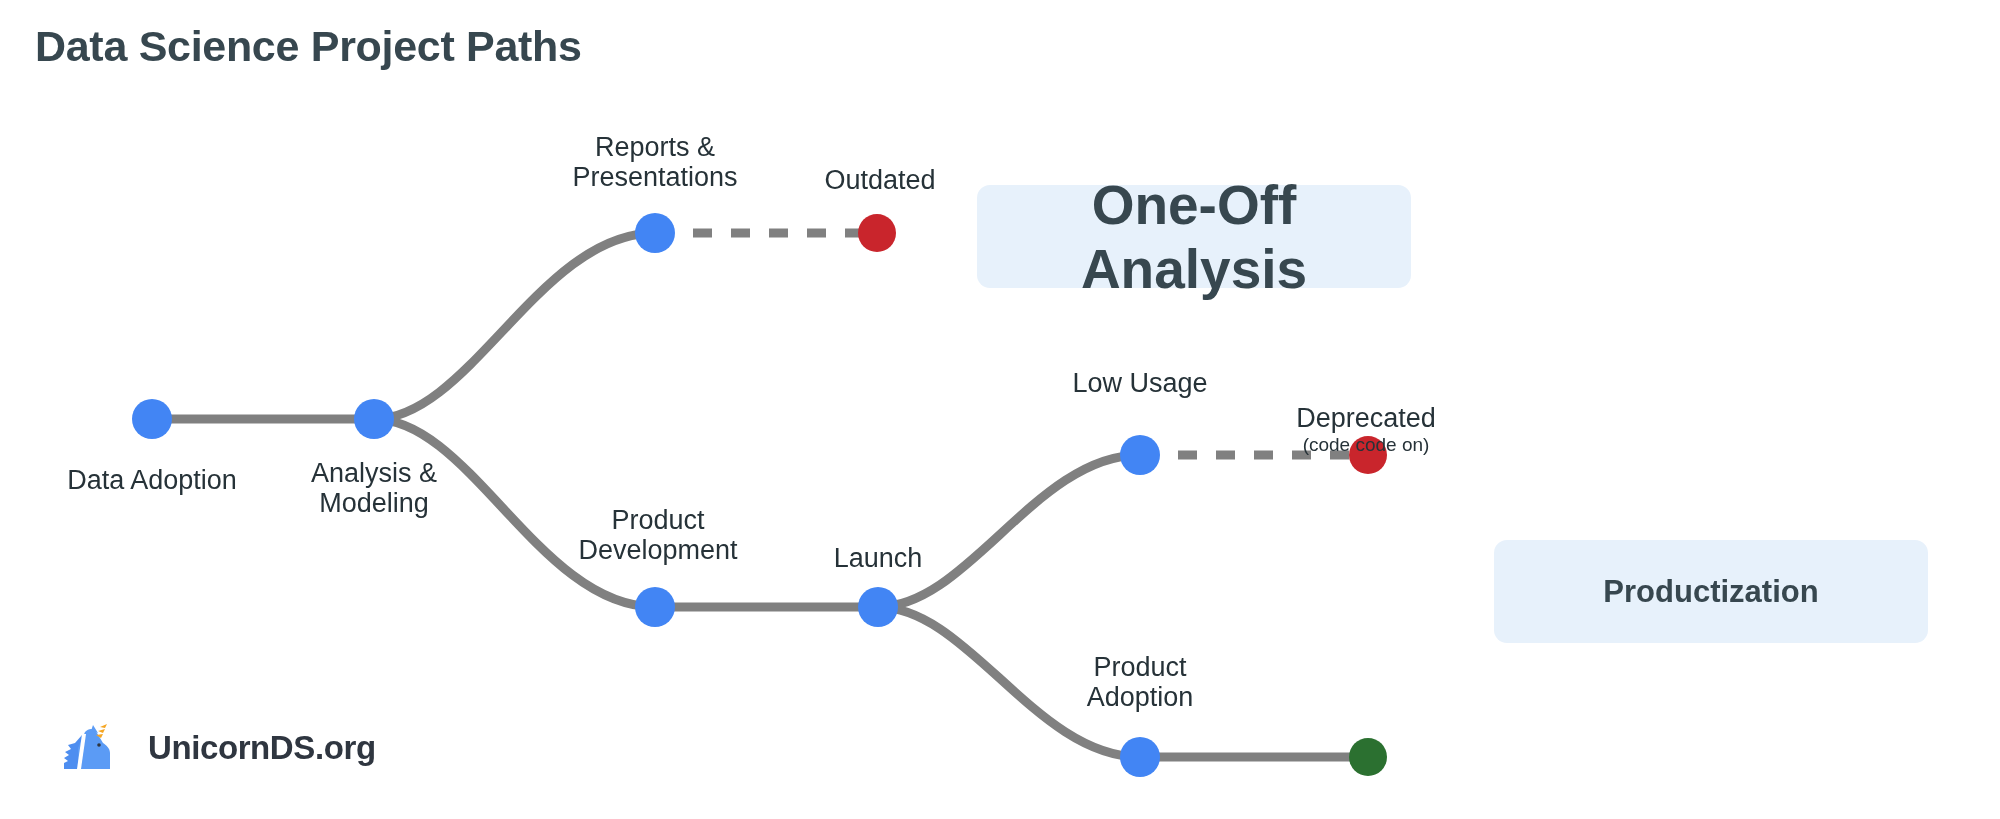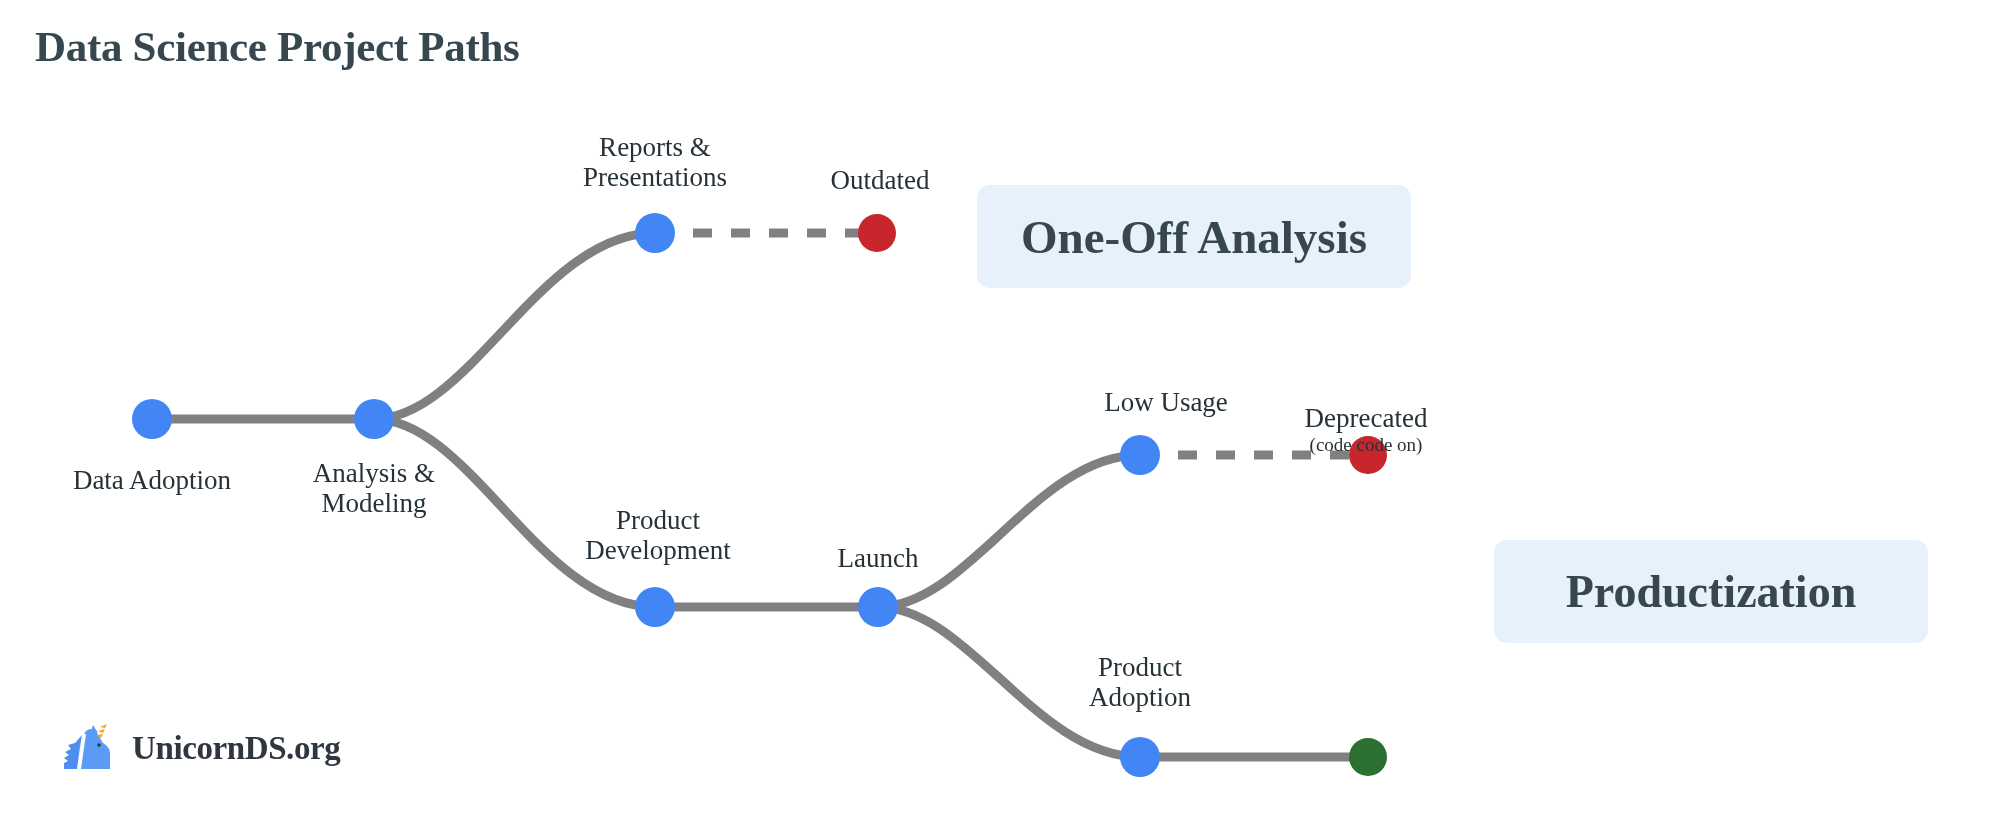--- a/index.html
+++ b/index.html
@@ -15,21 +15,20 @@
     font-family: "Liberation Sans", sans-serif;
     color: #37474f;
   }
 
   #stage {
     position: absolute;
     left: 0;
     top: 0;
     width: 2000px;
     height: 819px;
-    font-family: Liberation Serif, serif;
   }
 
   
   #title {
     position: absolute;
     left: 35px;
     top: 22px;
     font-size: 43px;
     font-weight: bold;
     color: #37474f;
@@ -74,38 +73,38 @@
     display: flex;
     align-items: center;
     justify-content: center;
     text-align: center;
   }
   #badge-oneoff {
     left: 977px;
     top: 185px;
     width: 434px;
     height: 103px;
-    font-size: 47px;
+    font-size: 55px;
   }
   #badge-productization {
     left: 1494px;
     top: 540px;
     width: 434px;
     height: 103px;
-    font-size: 46px;
+    font-size: 31px;
   }
 
   
   #logo {
     position: absolute;
     left: 60px;
     top: 723px;
     display: flex;
     align-items: center;
-    gap: 10px;
+    gap: 26px;
   }
   #logo-mark {
     width: 62px;
     height: 50px;
     display: block;
   }
   #logo-text {
     font-size: 33px;
     font-weight: bold;
     color: #2f3640;
@@ -163,21 +162,21 @@
   <div class="node-label" style="left:655px; top:132px;">Reports &amp;
 Presentations</div>
 
   <div class="node-label" style="left:880px; top:165px;">Outdated</div>
 
   <div class="node-label" style="left:658px; top:505px;">Product
 Development</div>
 
   <div class="node-label" style="left:878px; top:543px;">Launch</div>
 
-  <div class="node-label" style="left:1140px; top:387px;margin-left:26px;">Low Usage</div>
+  <div class="node-label" style="left:1140px; top:368px;">Low Usage</div>
 
   <div class="node-label" style="left:1366px; top:373px;">
     <span>Deprecated</span>
     <span class="node-sub">(code code on)</span>
   </div>
 
   <div class="node-label" style="left:1140px; top:652px;">Product
 Adoption</div>
 
 

